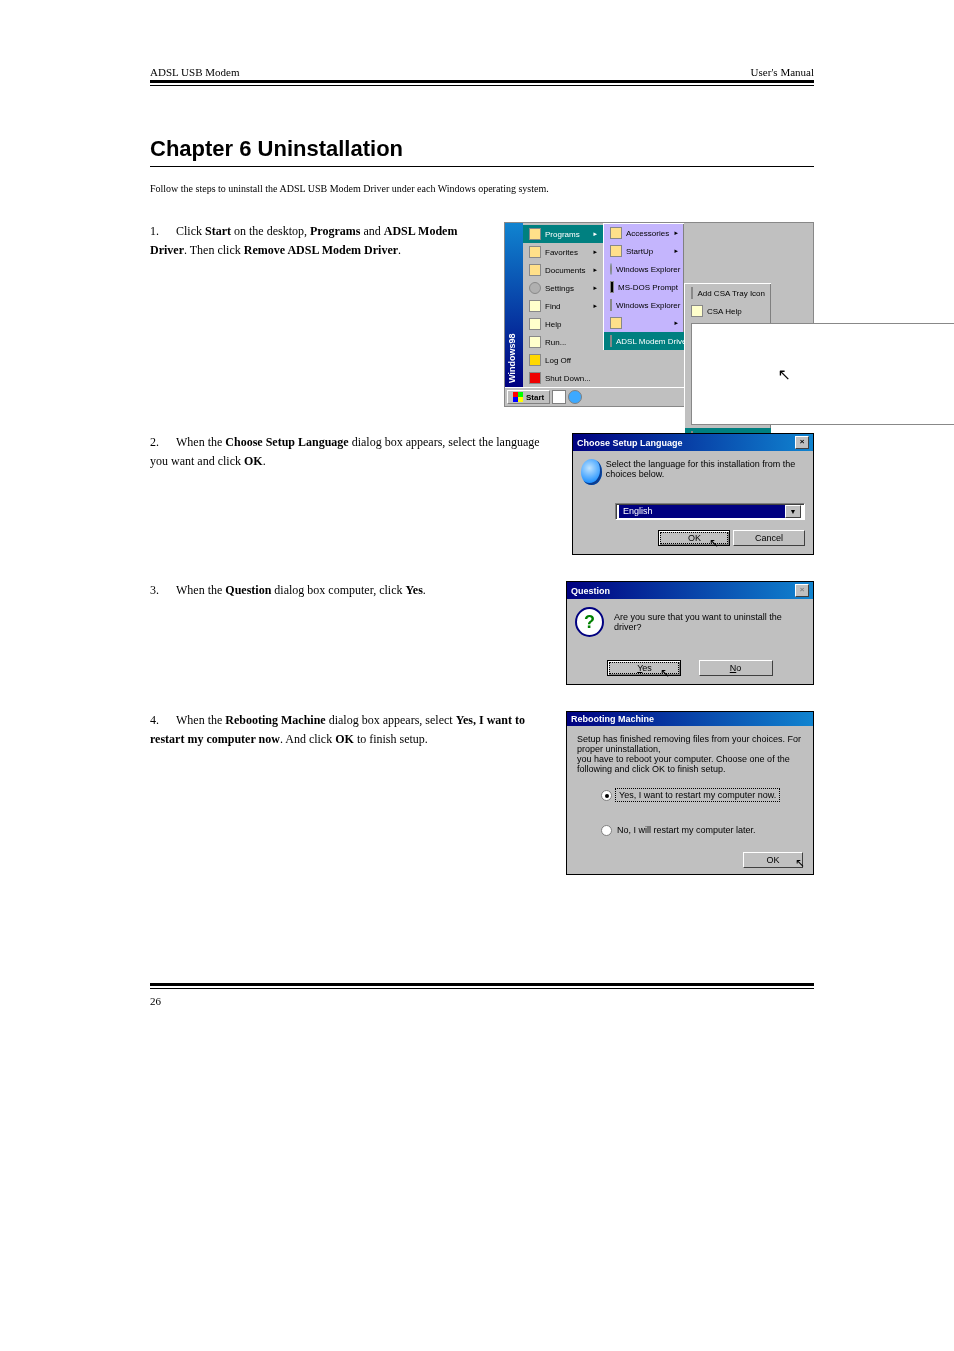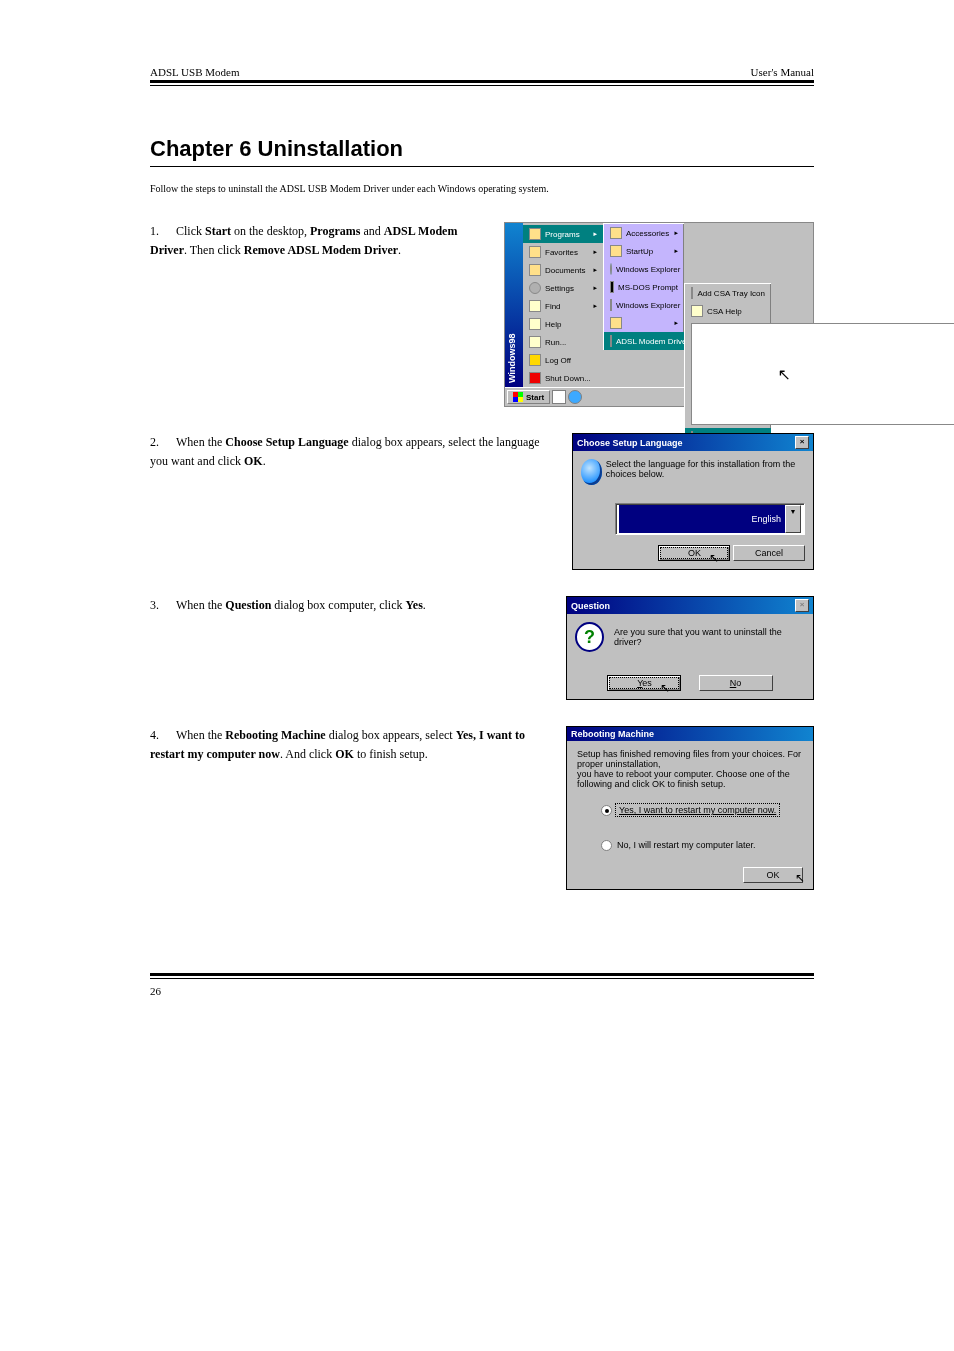--- a/index.html
+++ b/index.html
@@ -50,21 +50,21 @@
   .step-text {
     flex: 1 1 auto;
     font-size: 12px;
     line-height: 1.6;
     padding-right: 20px;
     box-sizing: border-box;
   }
   .step-num { display: inline-block; width: 26px; }
   .strong { font-weight: bold; }
   .fig { flex: 0 0 auto; }
-  .footer-area { margin-top: 83px; }
+  .footer-area { margin-top: 108px; }
   .footer-line {
     display: flex;
     justify-content: space-between;
     font-size: 11px;
     margin-top: 6px;
   }
 
   
   .startmenu {
     width: 308px;
@@ -147,25 +147,25 @@
     background: radial-gradient(circle at 40% 35%, #bfe3ff, #1e90ff 70%);
     box-shadow: inset -2px -2px 0 #0b3d91;
   }
   .sunken {
     background:#fff; border:1px solid #808080;
     border-right-color:#fff; border-bottom-color:#fff;
     box-shadow: inset 1px 1px #404040;
     padding:1px 3px;
   }
   .combo { display:flex; }
-  .combo .val { flex:1; background:#000080; color:#fff; padding:9px 4px;text-align:right;}
+  .combo .val { flex:1; background:#000080; color:#fff; padding:1px 4px;}
   .combo .drop { width:14px; background:#c0c0c0; border:1px solid #fff; border-right-color:#404040; border-bottom-color:#404040; text-align:center; font-size:7px; line-height:11px;}
   .radio { width:9px; height:9px; border-radius:50%; background:#fff; border:1px solid #808080; display:inline-flex; align-items:center; justify-content:center; margin-right:5px; vertical-align:middle;}
   .radio.checked::after{content:""; width:4px; height:4px; background:#000; border-radius:50%;}
-  .dotted-focus { outline:1px dotted #000; outline-offset:1px; padding:0 2px;text-decoration:underline;}
+  .dotted-focus { outline:1px dotted #000; outline-offset:1px; padding:0 2px;}
 </style>
 </head>
 <body>
 
 <div class="page">
 
   <div class="header-line">
     <span>ADSL USB Modem</span>
     <span>User's Manual</span>
   </div>

